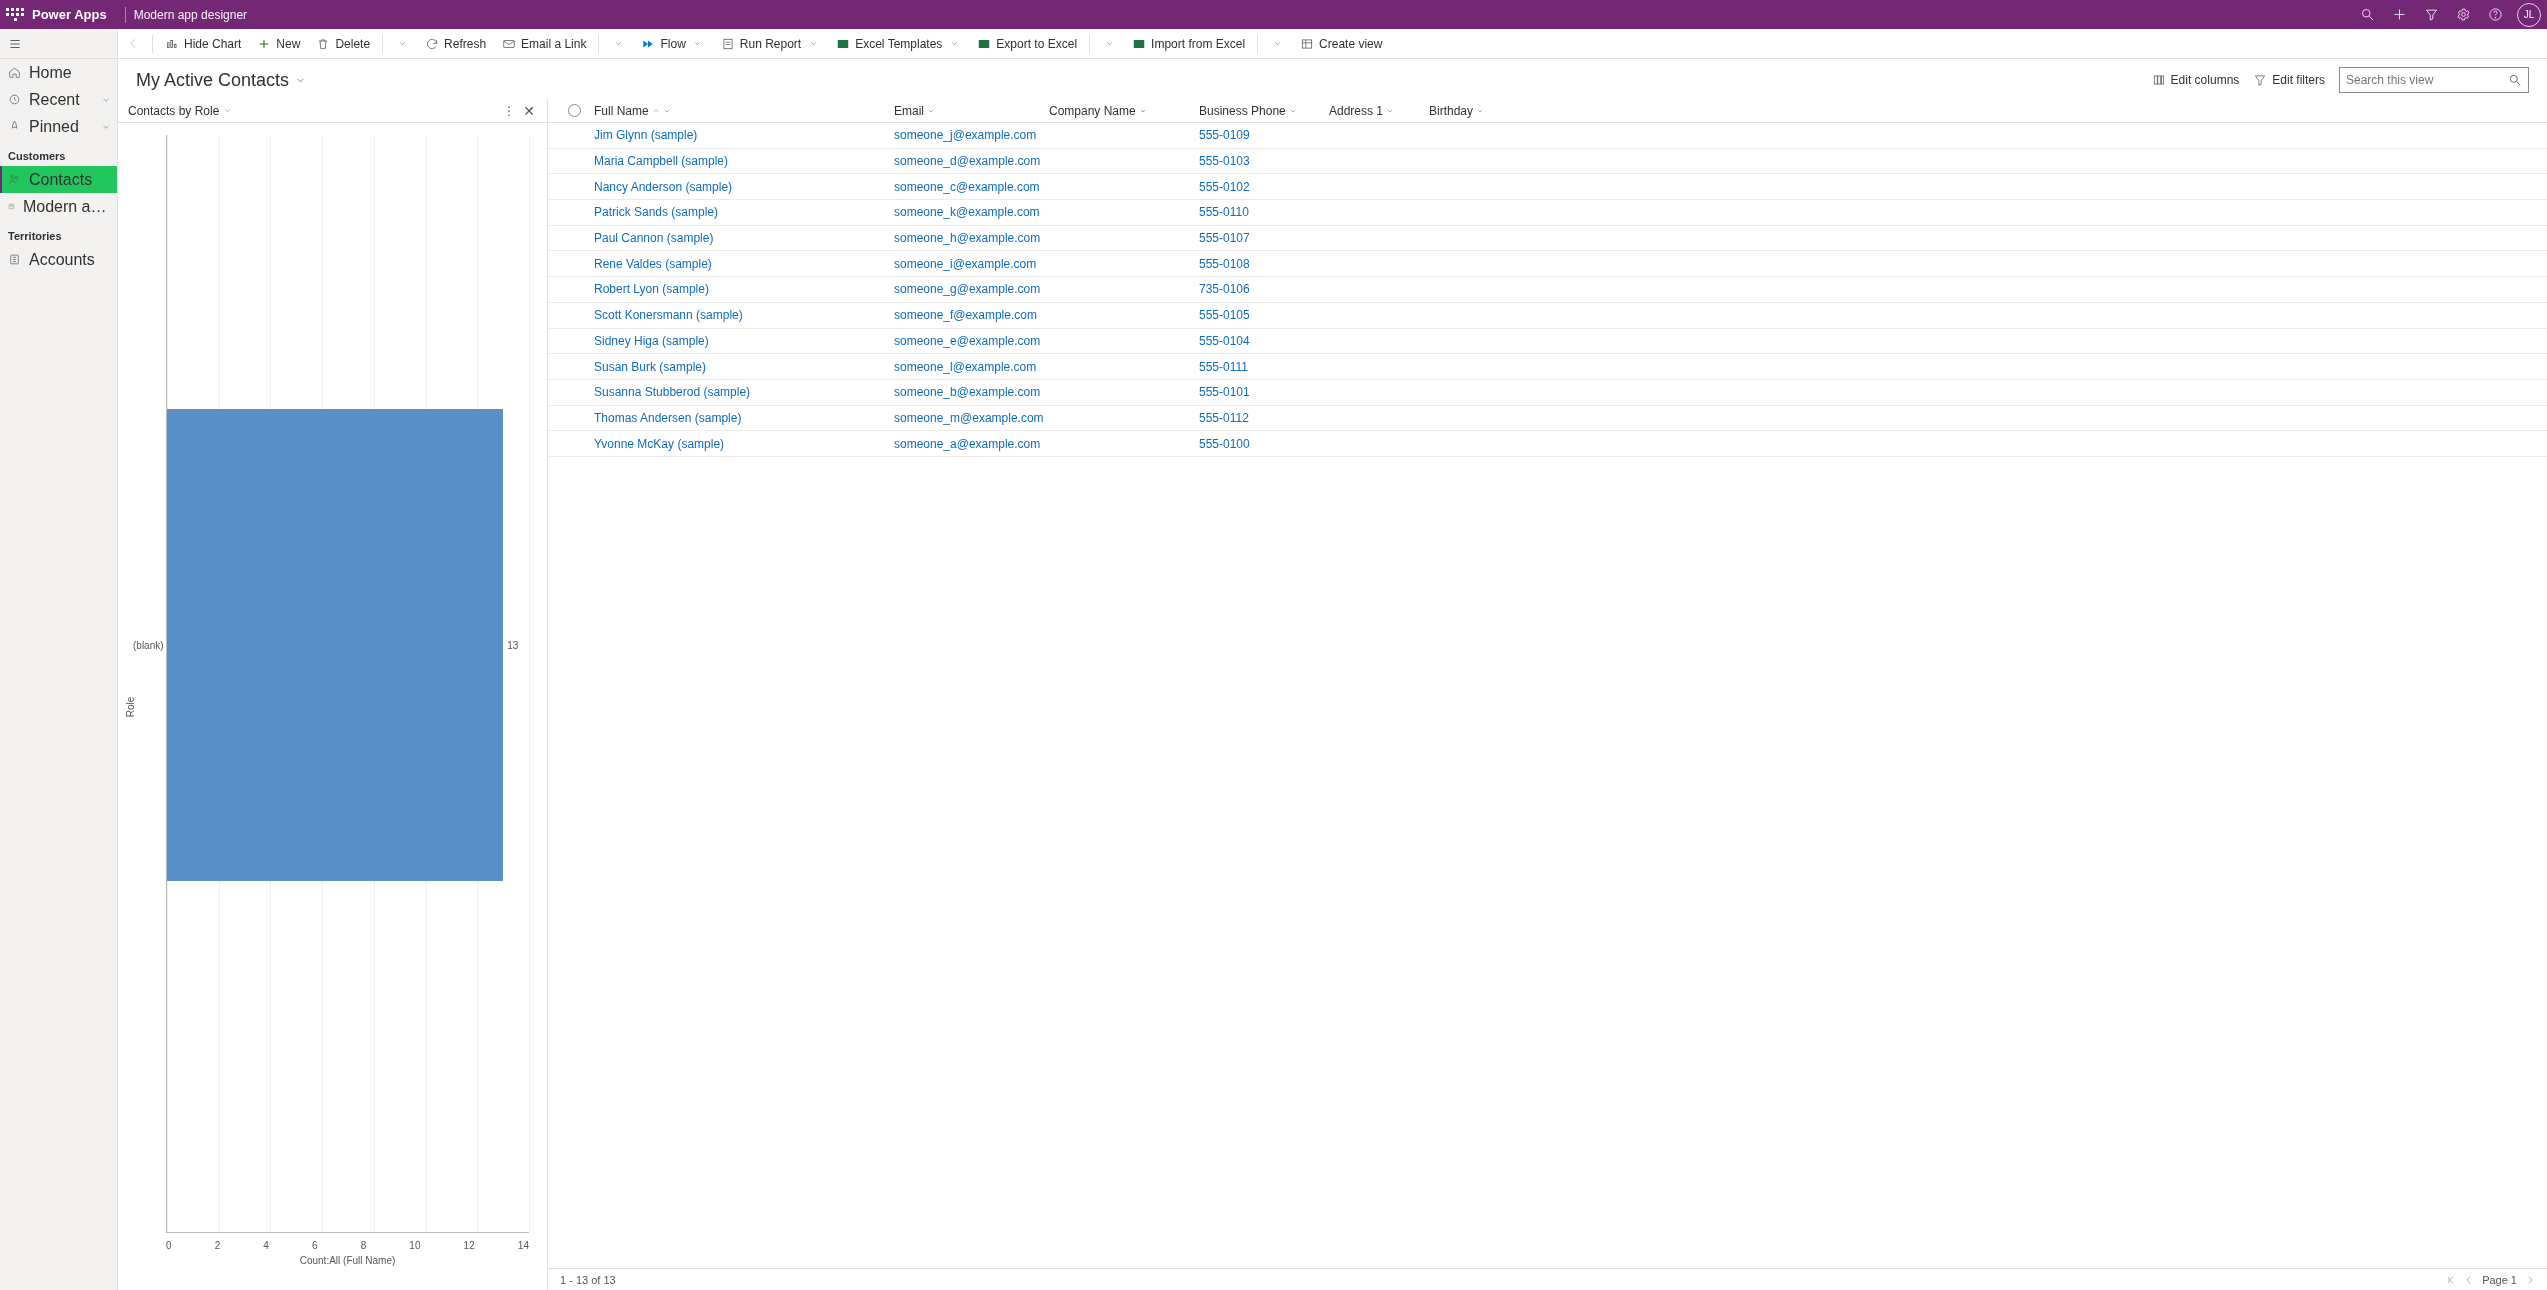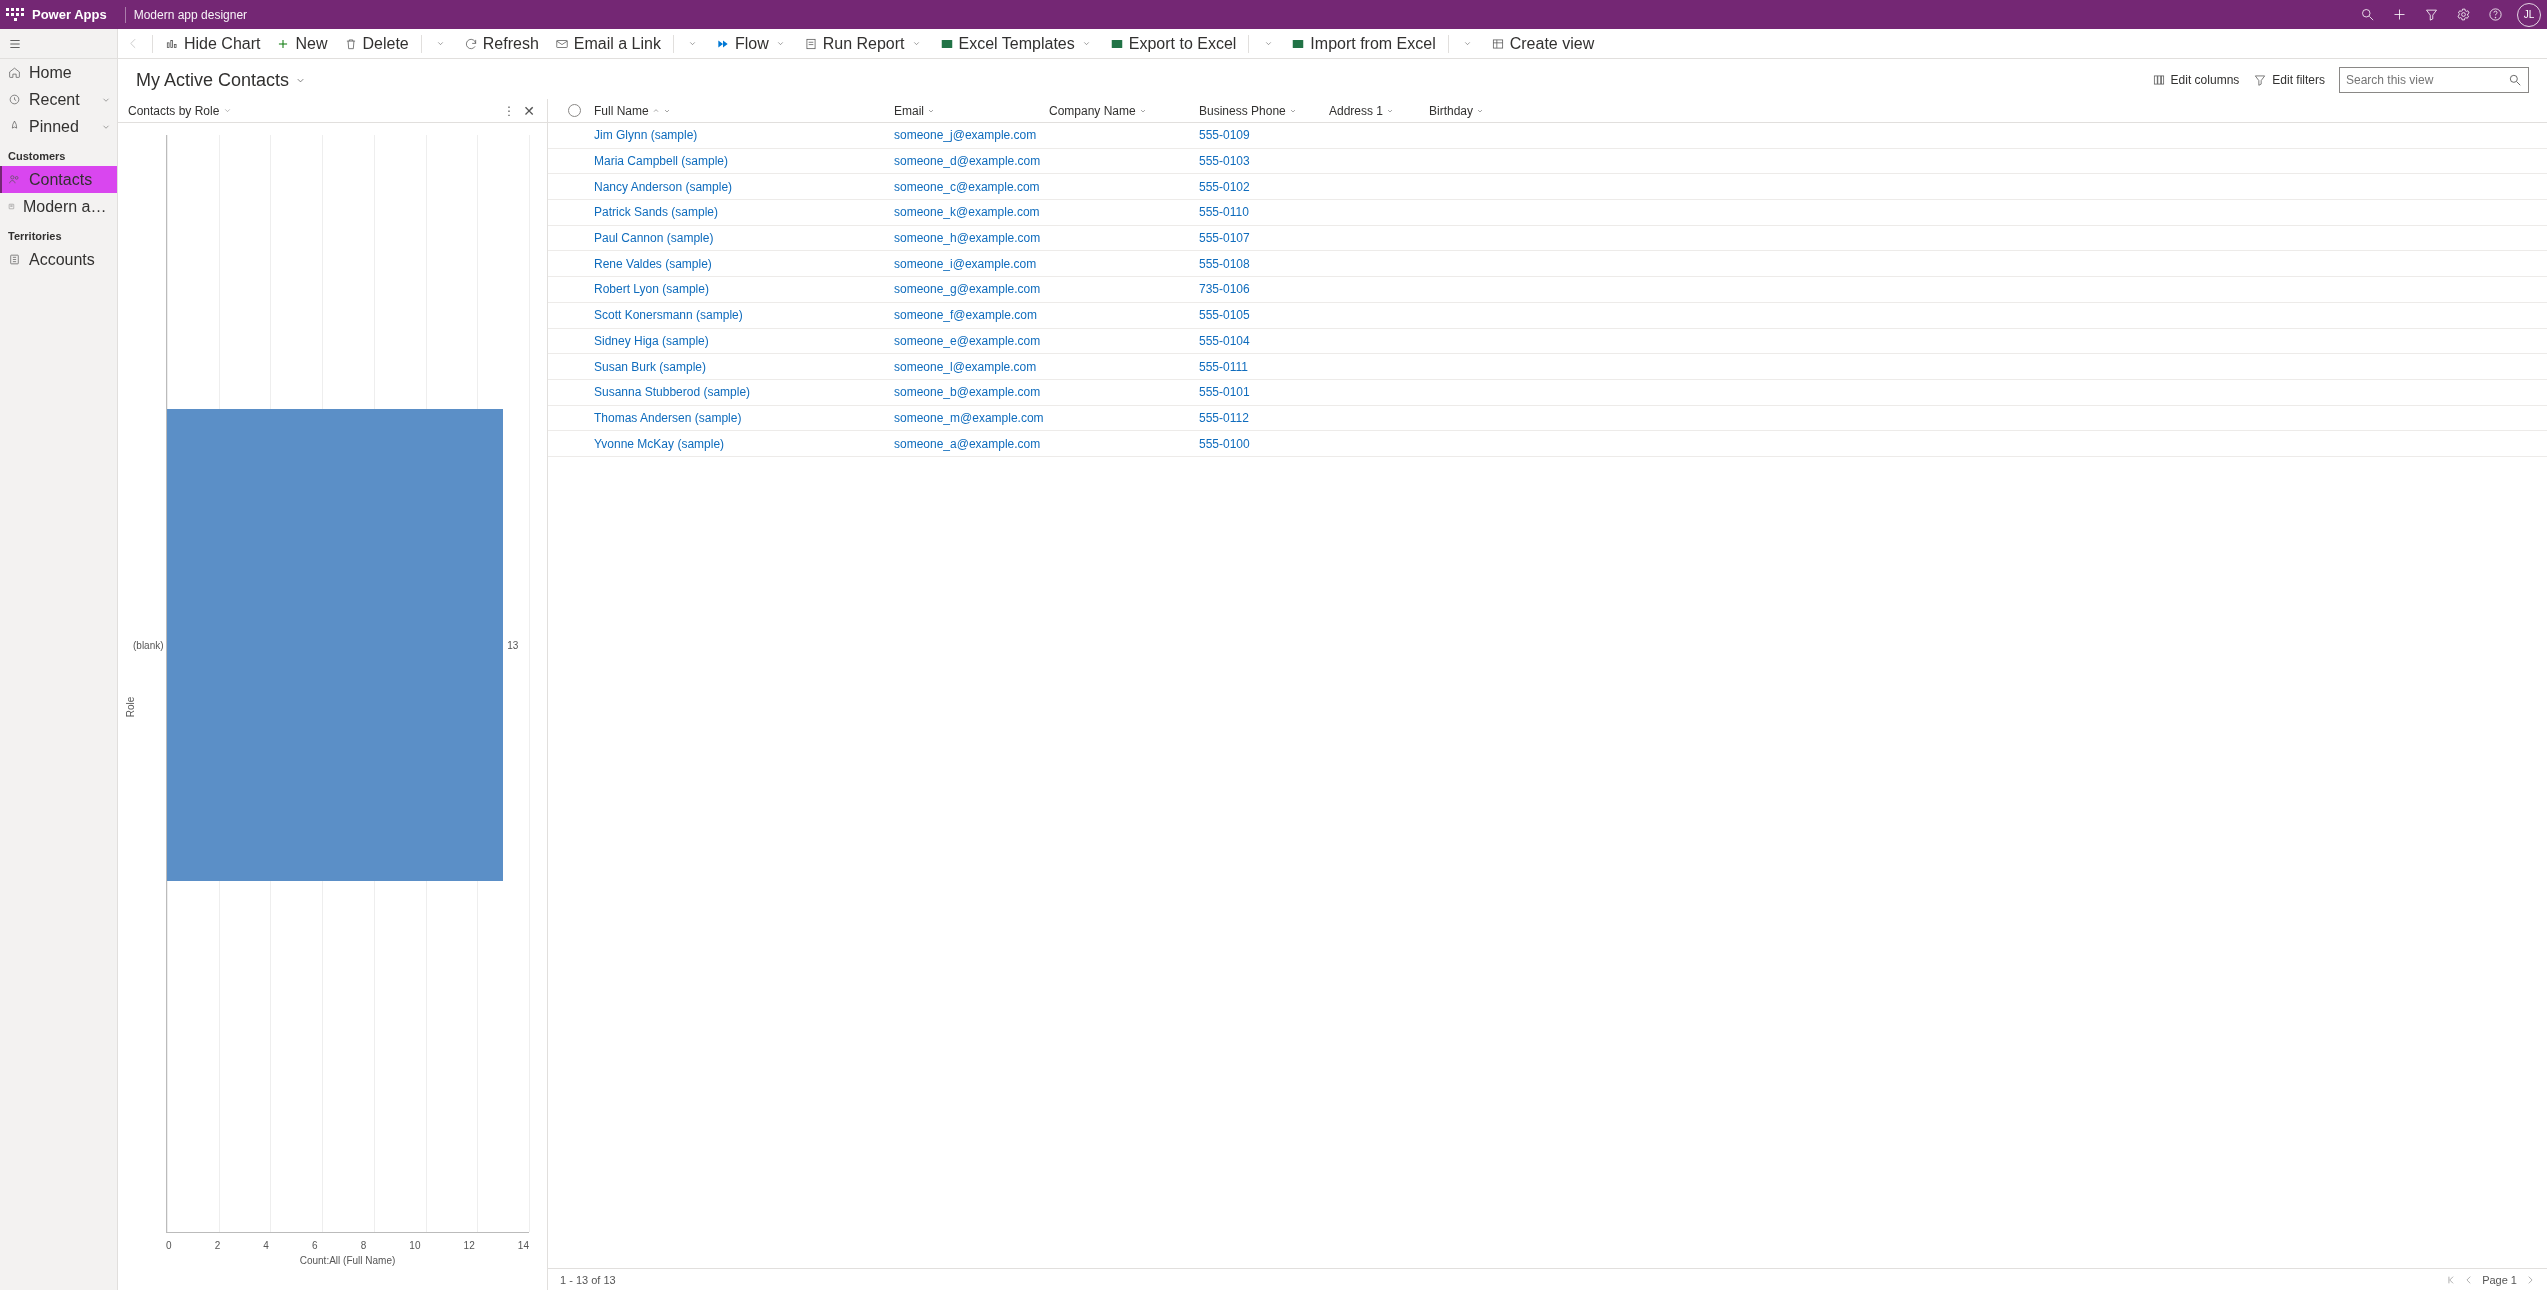--- a/index.html
+++ b/index.html
@@ -21,27 +21,27 @@
     
     .frame { display: flex; height: calc(100% - 29px); width: 100%; }
     .sidebar { width: 118px; background: #f3f2f1; border-right: 1px solid #e1dfdd; display: flex; flex-direction: column; flex: 0 0 118px; }
     .sidebar .burger { height: 30px; border-bottom: 1px solid #e1dfdd; display: flex; align-items: center; padding-left: 8px; cursor: pointer; }
     .sidebar .burger svg { width: 14px; height: 14px; stroke: #555; stroke-width: 1.6; }
     .sb-item { display: flex; align-items: center; height: 27px; padding: 0 8px; font-size: 16px; color: #323130; cursor: pointer; position: relative; }
     .sb-item svg { width: 13px; height: 13px; margin-right: 8px; stroke: #555; fill: none; stroke-width: 1.3; }
     .sb-item .chev { position: absolute; right: 6px; }
     .sb-item .chev svg { width: 10px; height: 10px; margin: 0; }
     .sb-section { font-size: 11px; font-weight: 600; color: #323130; padding: 10px 8px 4px; }
-    .sb-item.selected { background: #d946ef; border-left: 2px solid #742774; padding-left: 6px; }
+    .sb-item.selected { background: #22c55e; border-left: 2px solid #742774; padding-left: 6px; }
     .sb-item .ellipsis { white-space: nowrap; overflow: hidden; text-overflow: ellipsis; }
 
     .main { flex: 1; display: flex; flex-direction: column; min-width: 0; }
 
     
-    .cmdbar { height: 30px; border-bottom: 1px solid #e1dfdd; display: flex; align-items: center; padding: 0 4px 0 0; font-size: 16px; color: #323130; }
+    .cmdbar { height: 30px; border-bottom: 1px solid #e1dfdd; display: flex; align-items: center; padding: 0 4px 0 0; font-size: 12px; color: #323130; }
     .cmdbar .backbtn { width: 30px; display: flex; justify-content: center; opacity: .35; }
     .cmdbar .sep { width: 1px; height: 18px; background: #e1dfdd; margin: 0 4px; }
     .cmd { display: flex; align-items: center; padding: 0 8px; height: 100%; cursor: pointer; gap: 5px; white-space: nowrap; }
     .cmd svg { width: 14px; height: 14px; }
     .cmd .drop { width: 14px; display: flex; justify-content: center; }
     .cmd .drop svg { width: 9px; height: 9px; stroke: #555; fill: none; stroke-width: 1.5; }
     .cmd.green svg.ico { fill: #107c10; }
     .cmd.blue svg.ico { fill: #0078d4; }
     .cmd.excel svg.ico { fill: #217346; }
 

